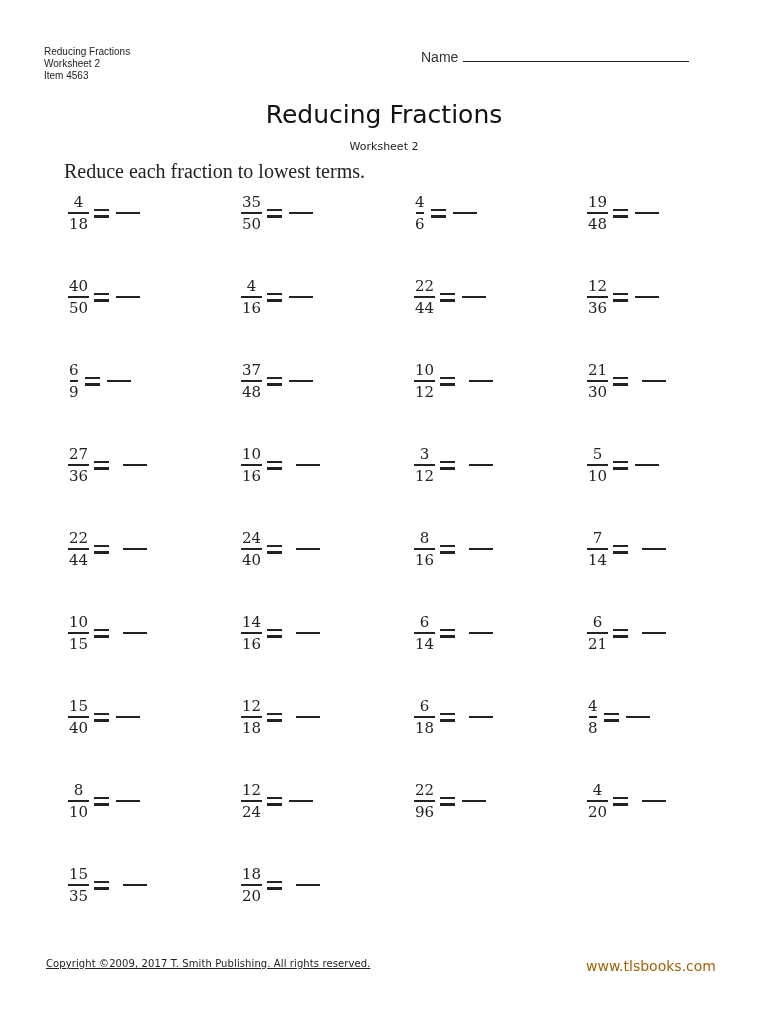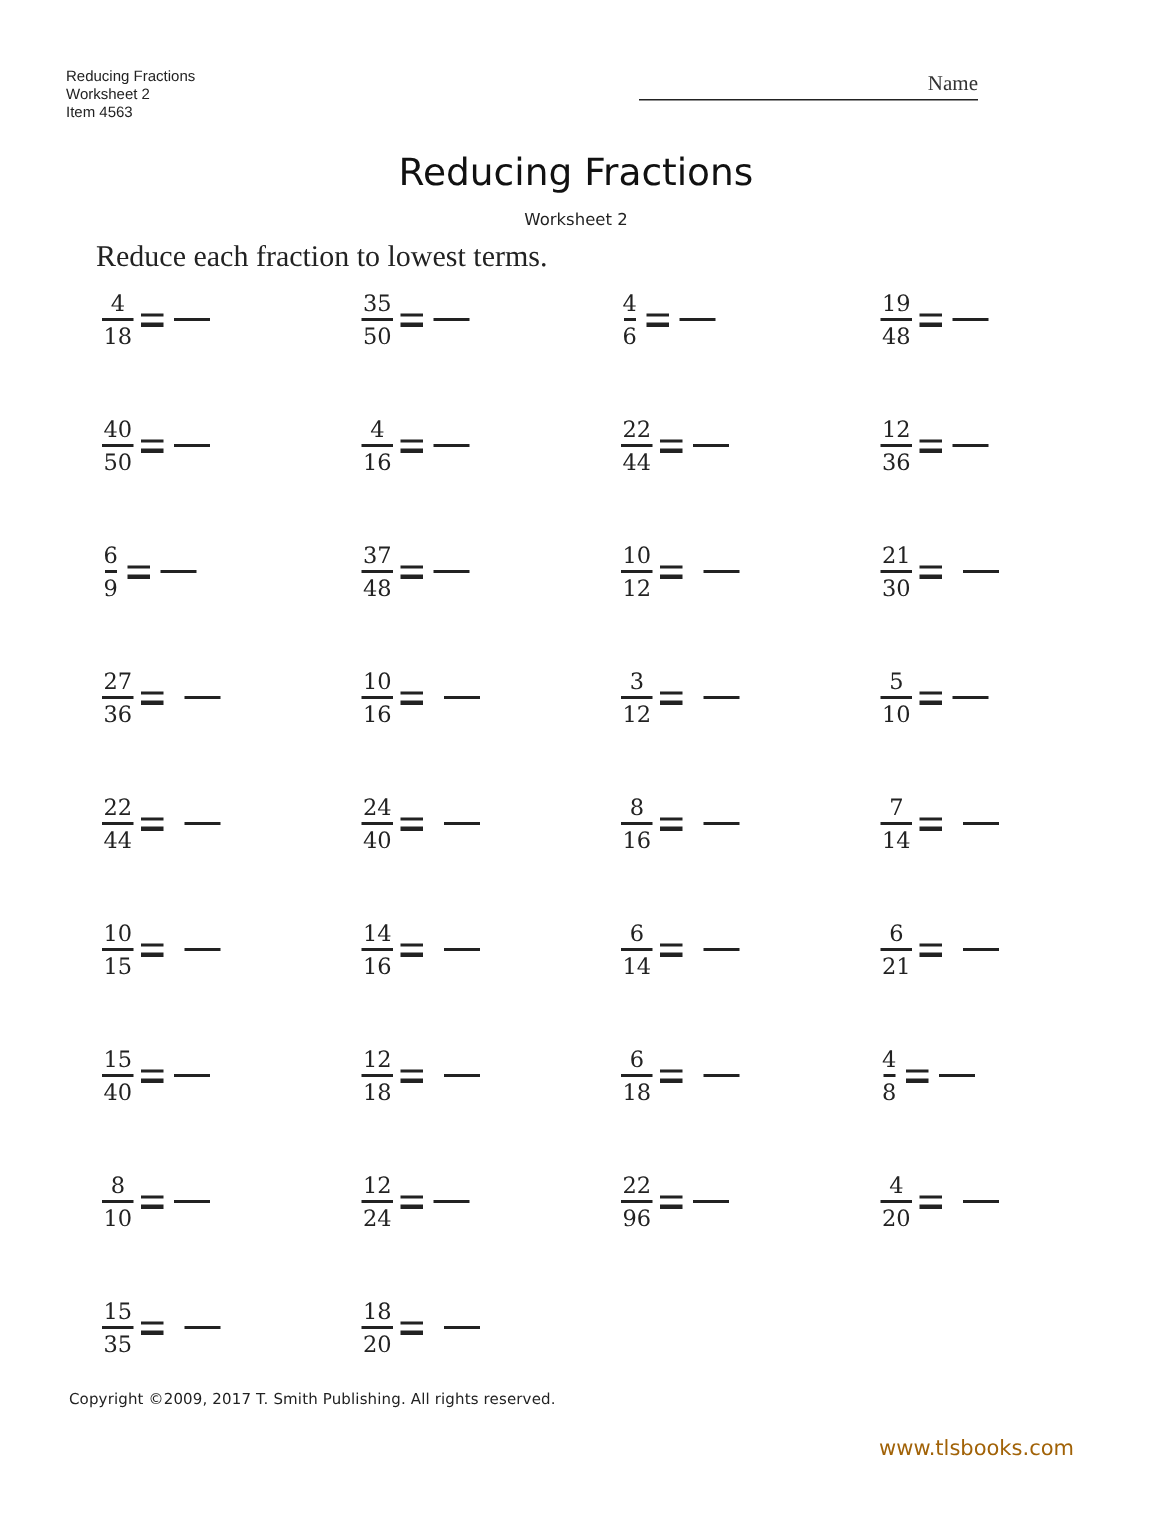--- a/index.html
+++ b/index.html
@@ -23,24 +23,23 @@
       font-size: 10px;
       line-height: 12px;
       color: #222;
     }
     .name-field {
       position: absolute;
       left: 421px;
       top: 49px;
       display: flex;
       align-items: flex-end;
-      font-family: Liberation Serif, serif;
+      font-family: Liberation Sans, sans-serif;
       font-size: 14px;
       color: #333;
-      flex-direction: column;
     }
     .name-line {
       display: inline-block;
       width: 226px;
       height: 1px;
       border-bottom: 1.5px solid #222;
       margin-left: 5px;
       margin-bottom: 3px;
     }
     .title {
@@ -129,25 +128,26 @@
       display: inline-block;
       width: 24px;
       height: 2px;
       background: #222;
       margin-left: 7px;
     }
     .answer-line.wide-gap { margin-left: 14px; }
     .footer-left {
       position: absolute;
       left: 46px;
-      top: 928px;
+      top: 958px;
       font-family: "DejaVu Sans", sans-serif;
       font-size: 10px;
       color: #222;
       letter-spacing: 0.1px;
+      text-decoration: underline;
     }
     .footer-right {
       position: absolute;
       right: 52px;
       top: 958px;
       font-family: "DejaVu Sans", sans-serif;
       font-size: 14px;
       color: #a16207;
     }
   </style>

